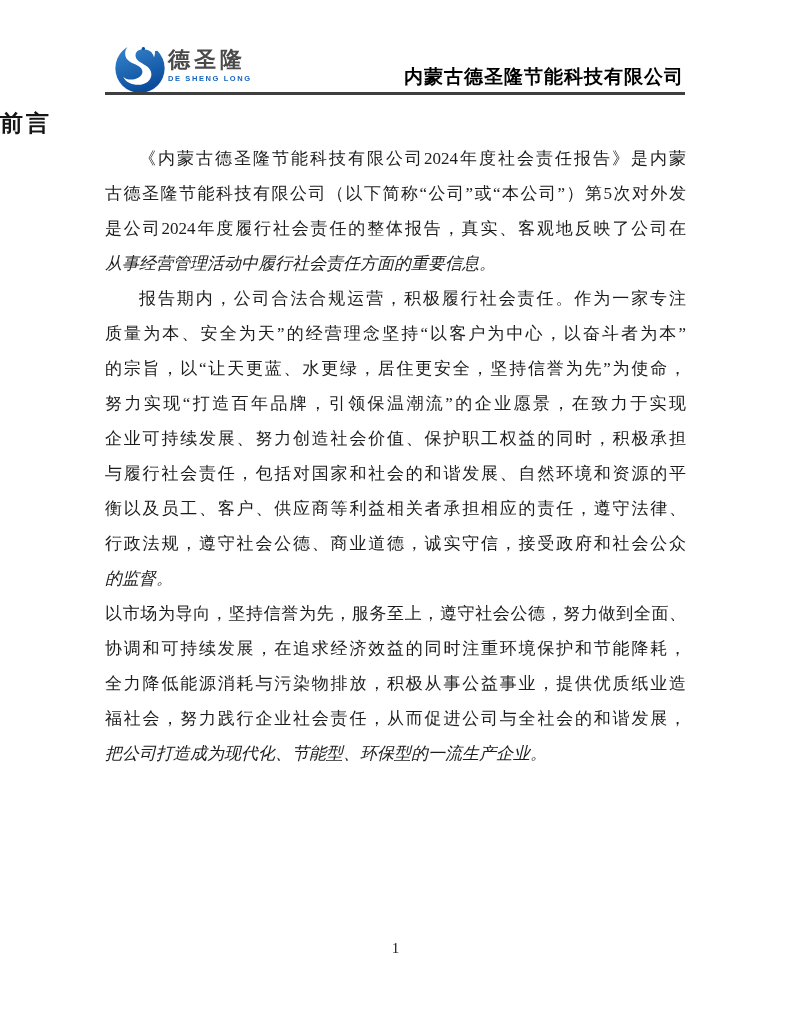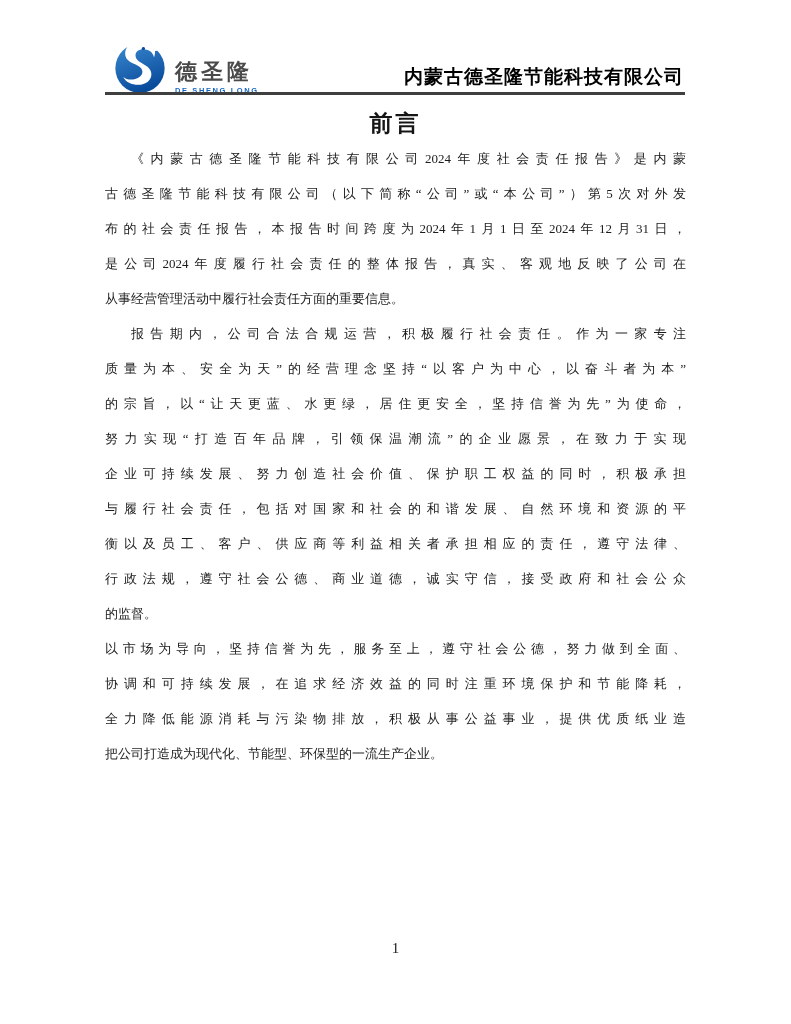--- a/index.html
+++ b/index.html
@@ -12,22 +12,21 @@
     font-family: "Liberation Serif", "DejaVu Serif", serif;
     color: #1c1c1c;
     overflow: hidden;
   }
   
   .logo {
     position: absolute;
     left: 112px;
     top: 38px;
     display: flex;
-    align-items: flex-end;
-    gap: 7px;
+    align-items: center;
   }
   .logo-badge { width: 56px; height: 56px; display: block; }
   .logo-text-col { display: flex; flex-direction: column; line-height: 1; }
   .logo-cn {
     font-size: 22px;
     font-weight: bold;
     color: #4a4a4a;
     letter-spacing: 4px;
     font-family: "Liberation Sans", "DejaVu Sans", sans-serif;
   }
@@ -56,47 +55,47 @@
     width: 580px;
     height: 3px;
     background: #3f3f3f;
   }
   
   .doc-title {
     position: absolute;
     left: 0;
     top: 108px;
     width: 100%;
-    text-align: center;
     font-size: 23px;
     font-weight: bold;
     letter-spacing: 3px;
     color: #151515;
   }
   
   .doc-body {
     position: absolute;
     left: 105px;
     top: 141px;
     width: 581px;
-    font-size: 13px;
+    font-size: 17px;
   }
   .line {
     height: 35px;
     line-height: 35px;
     text-align: justify;
     text-align-last: justify;
     -moz-text-align-last: justify;
     text-justify: inter-character;
     color: #1c1c1c;
   }
   .line.indent { text-indent: 2em; }
   .line.short {
     text-align: right;
     text-align-last: left;
+    font-style: italic;
     -moz-text-align-last: left;
   }
   
   .page-number {
     position: absolute;
     left: 0;
     top: 940px;
     width: 100%;
     text-align: center;
     font-size: 15px;
@@ -131,38 +130,38 @@
   <div class="company-name">内蒙古德圣隆节能科技有限公司</div>
 
   <div class="header-rule"></div>
 
   <div class="doc-title">前言</div>
 
   <div class="doc-body">
     <div>
       <div class="line indent">《内蒙古德圣隆节能科技有限公司2024年度社会责任报告》是内蒙</div>
       <div class="line">古德圣隆节能科技有限公司（以下简称“公司”或“本公司”）第5次对外发</div>
-      <div class="line">布的社会责任报告，本报告时间跨度为2024年1月1日至2024年12月31日，</div>
       <div class="line">是公司2024年度履行社会责任的整体报告，真实、客观地反映了公司在</div>
       <div class="line short">从事经营管理活动中履行社会责任方面的重要信息。</div>
     </div>
     <div>
       <div class="line indent">报告期内，公司合法合规运营，积极履行社会责任。作为一家专注</div>
       <div class="line">质量为本、安全为天”的经营理念坚持“以客户为中心，以奋斗者为本”</div>
       <div class="line">的宗旨，以“让天更蓝、水更绿，居住更安全，坚持信誉为先”为使命，</div>
       <div class="line">努力实现“打造百年品牌，引领保温潮流”的企业愿景，在致力于实现</div>
       <div class="line">企业可持续发展、努力创造社会价值、保护职工权益的同时，积极承担</div>
       <div class="line">与履行社会责任，包括对国家和社会的和谐发展、自然环境和资源的平</div>
       <div class="line">衡以及员工、客户、供应商等利益相关者承担相应的责任，遵守法律、</div>
       <div class="line">行政法规，遵守社会公德、商业道德，诚实守信，接受政府和社会公众</div>
       <div class="line short">的监督。</div>
     </div>
     <div>
       <div class="line">以市场为导向，坚持信誉为先，服务至上，遵守社会公德，努力做到全面、</div>
       <div class="line">协调和可持续发展，在追求经济效益的同时注重环境保护和节能降耗，</div>
       <div class="line">全力降低能源消耗与污染物排放，积极从事公益事业，提供优质纸业造</div>
+      <div class="line">福社会，努力践行企业社会责任，从而促进公司与全社会的和谐发展，</div>
       <div class="line short">把公司打造成为现代化、节能型、环保型的一流生产企业。</div>
     </div>
   </div>
 
   <div class="page-number">1</div>
 
 </div>
 
 </body></html>

